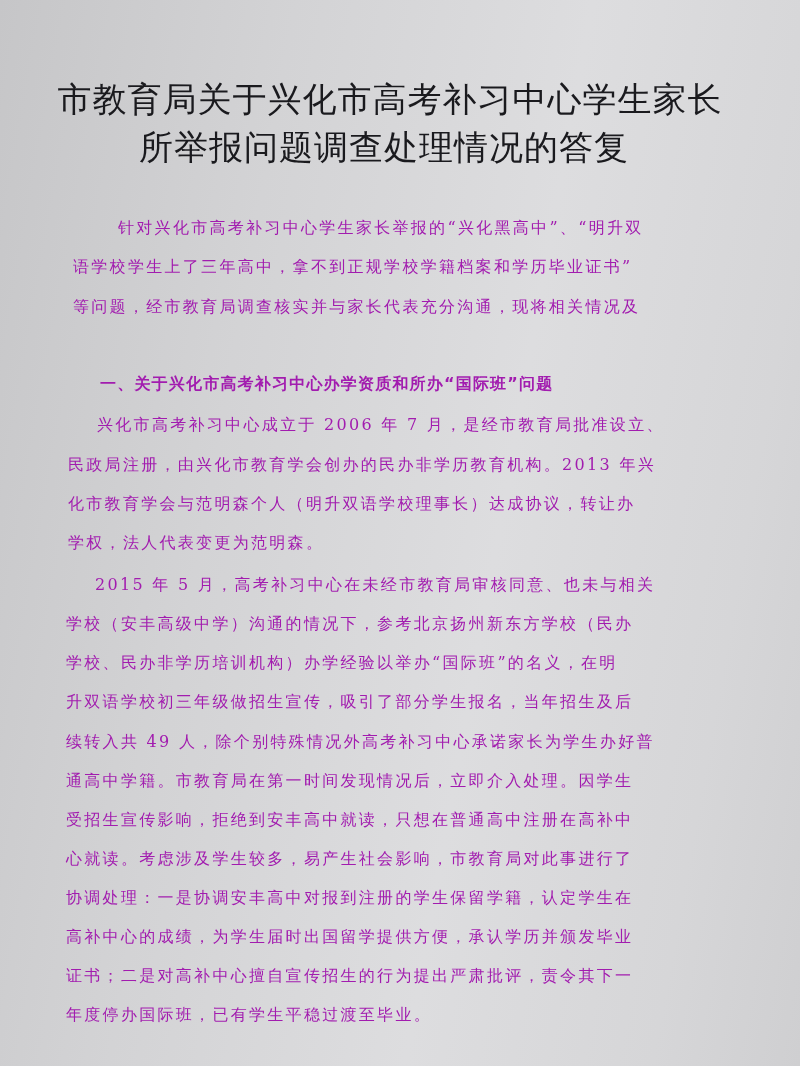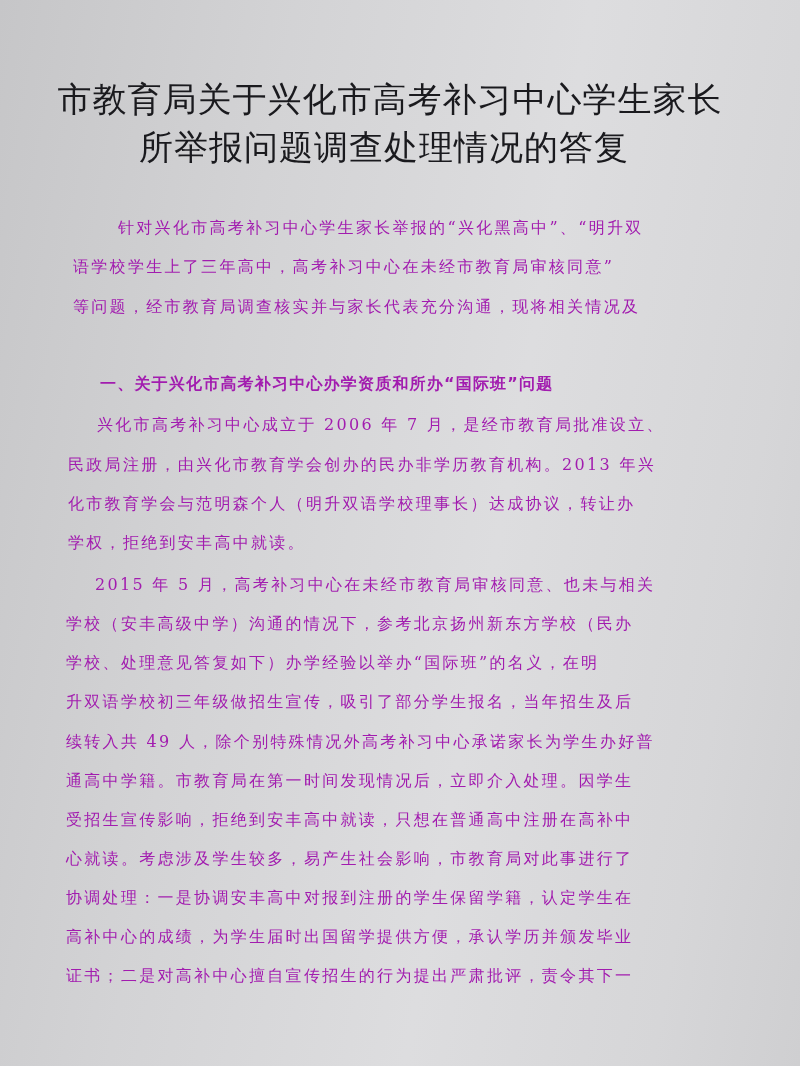--- a/index.html
+++ b/index.html
@@ -48,35 +48,36 @@
   </style>
 </head>
 <body>
 
 <div class="page">
 
   <div class="title l1">市教育局关于兴化市高考补习中心学生家长</div>
   <div class="title l2">所举报问题调查处理情况的答复</div>
 
   <div class="line" style="left:118px; top:218px;">针对兴化市高考补习中心学生家长举报的“兴化黑高中”、“明升双</div>
-  <div class="line" style="left:73px; top:257px;">语学校学生上了三年高中，高考补习中心在未经市教育局审核同意”</div>
+  <div class="line" style="left:73px; top:257px;">语学校学生上了三年高中，拿不到正规学校学籍档案和学历毕业证书”</div>
   <div class="line" style="left:73px; top:297px;">等问题，经市教育局调查核实并与家长代表充分沟通，现将相关情况及</div>
 
   <div class="line heading" style="left:100px; top:374px;">一、关于兴化市高考补习中心办学资质和所办“国际班”问题</div>
 
   <div class="line" style="left:97px; top:415px;">兴化市高考补习中心成立于 2006 年 7 月，是经市教育局批准设立、</div>
   <div class="line" style="left:68px; top:455px;">民政局注册，由兴化市教育学会创办的民办非学历教育机构。2013 年兴</div>
   <div class="line" style="left:68px; top:494px;">化市教育学会与范明森个人（明升双语学校理事长）达成协议，转让办</div>
-  <div class="line" style="left:68px; top:533px;">学权，拒绝到安丰高中就读。</div>
+  <div class="line" style="left:68px; top:533px;">学权，法人代表变更为范明森。</div>
 
   <div class="line" style="left:95px; top:575px;">2015 年 5 月，高考补习中心在未经市教育局审核同意、也未与相关</div>
   <div class="line" style="left:66px; top:614px;">学校（安丰高级中学）沟通的情况下，参考北京扬州新东方学校（民办</div>
-  <div class="line" style="left:66px; top:653px;">学校、处理意见答复如下）办学经验以举办“国际班”的名义，在明</div>
+  <div class="line" style="left:66px; top:653px;">学校、民办非学历培训机构）办学经验以举办“国际班”的名义，在明</div>
   <div class="line" style="left:66px; top:692px;">升双语学校初三年级做招生宣传，吸引了部分学生报名，当年招生及后</div>
   <div class="line" style="left:66px; top:732px;">续转入共 49 人，除个别特殊情况外高考补习中心承诺家长为学生办好普</div>
   <div class="line" style="left:66px; top:771px;">通高中学籍。市教育局在第一时间发现情况后，立即介入处理。因学生</div>
   <div class="line" style="left:66px; top:810px;">受招生宣传影响，拒绝到安丰高中就读，只想在普通高中注册在高补中</div>
   <div class="line" style="left:66px; top:849px;">心就读。考虑涉及学生较多，易产生社会影响，市教育局对此事进行了</div>
   <div class="line" style="left:66px; top:888px;">协调处理：一是协调安丰高中对报到注册的学生保留学籍，认定学生在</div>
   <div class="line" style="left:66px; top:927px;">高补中心的成绩，为学生届时出国留学提供方便，承认学历并颁发毕业</div>
   <div class="line" style="left:66px; top:966px;">证书；二是对高补中心擅自宣传招生的行为提出严肃批评，责令其下一</div>
+  <div class="line" style="left:66px; top:1005px;">年度停办国际班，已有学生平稳过渡至毕业。</div>
 
 </div>
 
 </body></html>

